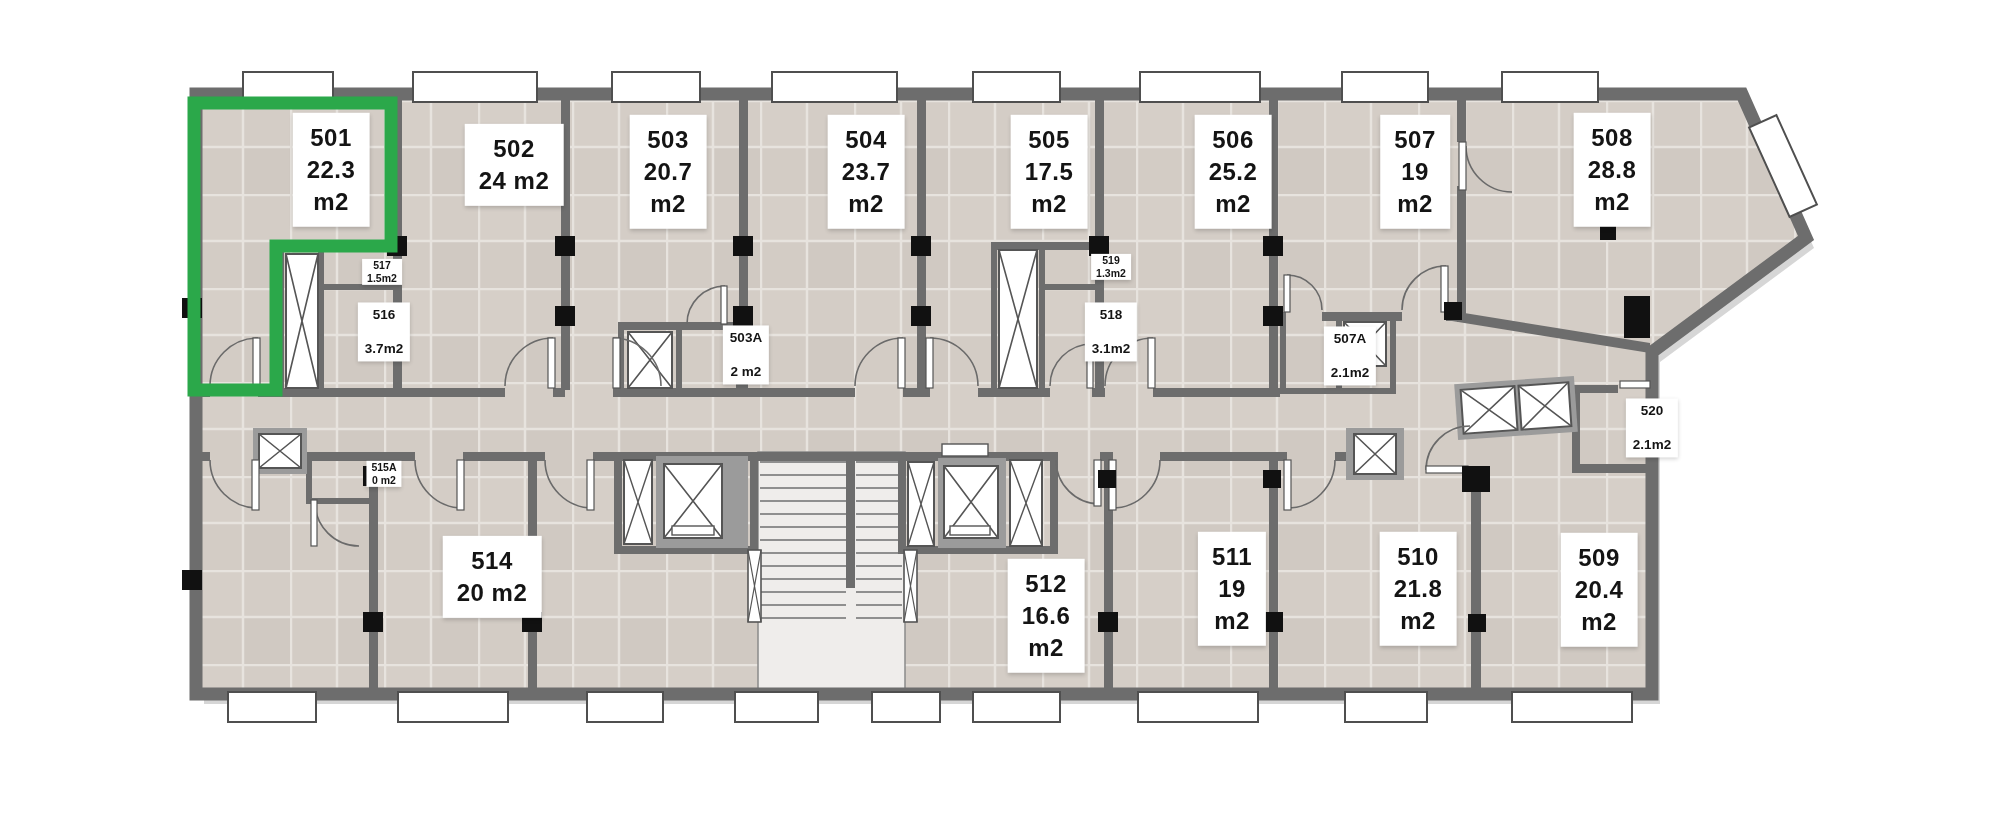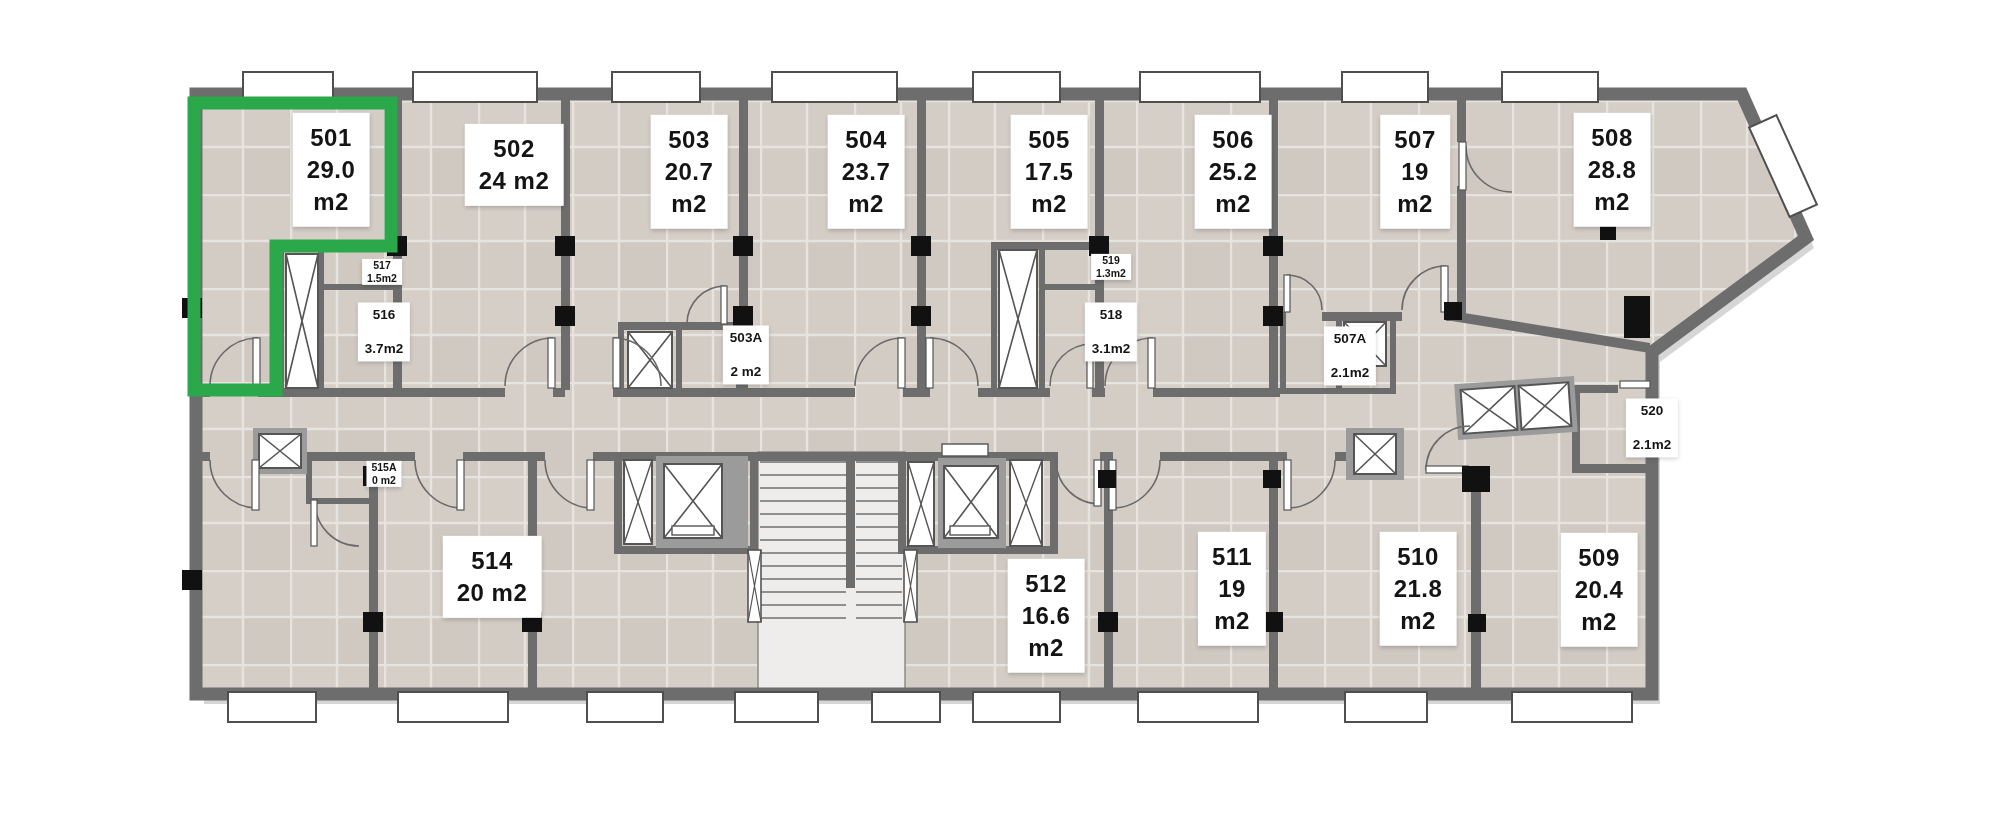--- a/index.html
+++ b/index.html
@@ -286,28 +286,28 @@
     <rect x="1462" y="466" width="28" height="26"></rect>
     <rect x="1624" y="296" width="26" height="42"></rect>
     <rect x="1600" y="224" width="16" height="16"></rect>
   </g>
 
   <path d="M194,103 L391,103 L391,246 L276,246 L276,390 L194,390 Z" fill="none" stroke="#2BA84A" stroke-width="13" stroke-linejoin="miter"></path>
 </svg>
 
 <div class="lbl big" style="left:291px;top:170px">
       <span>501</span>
-      <span>29.0</span>
+      <span>22.3</span>
       <span>m2</span>
     </div>
 <div class="lbl big" style="left:474px;top:165px">
       <span>502</span>
       <span>24 m2</span>
     </div>
-<div class="lbl big" style="left:649px;top:172px">
+<div class="lbl big" style="left:628px;top:172px">
       <span>503</span>
       <span>20.7</span>
       <span>m2</span>
     </div>
 <div class="lbl big" style="left:826px;top:172px">
       <span>504</span>
       <span>23.7</span>
       <span>m2</span>
     </div>
 <div class="lbl big" style="left:1009px;top:172px">

